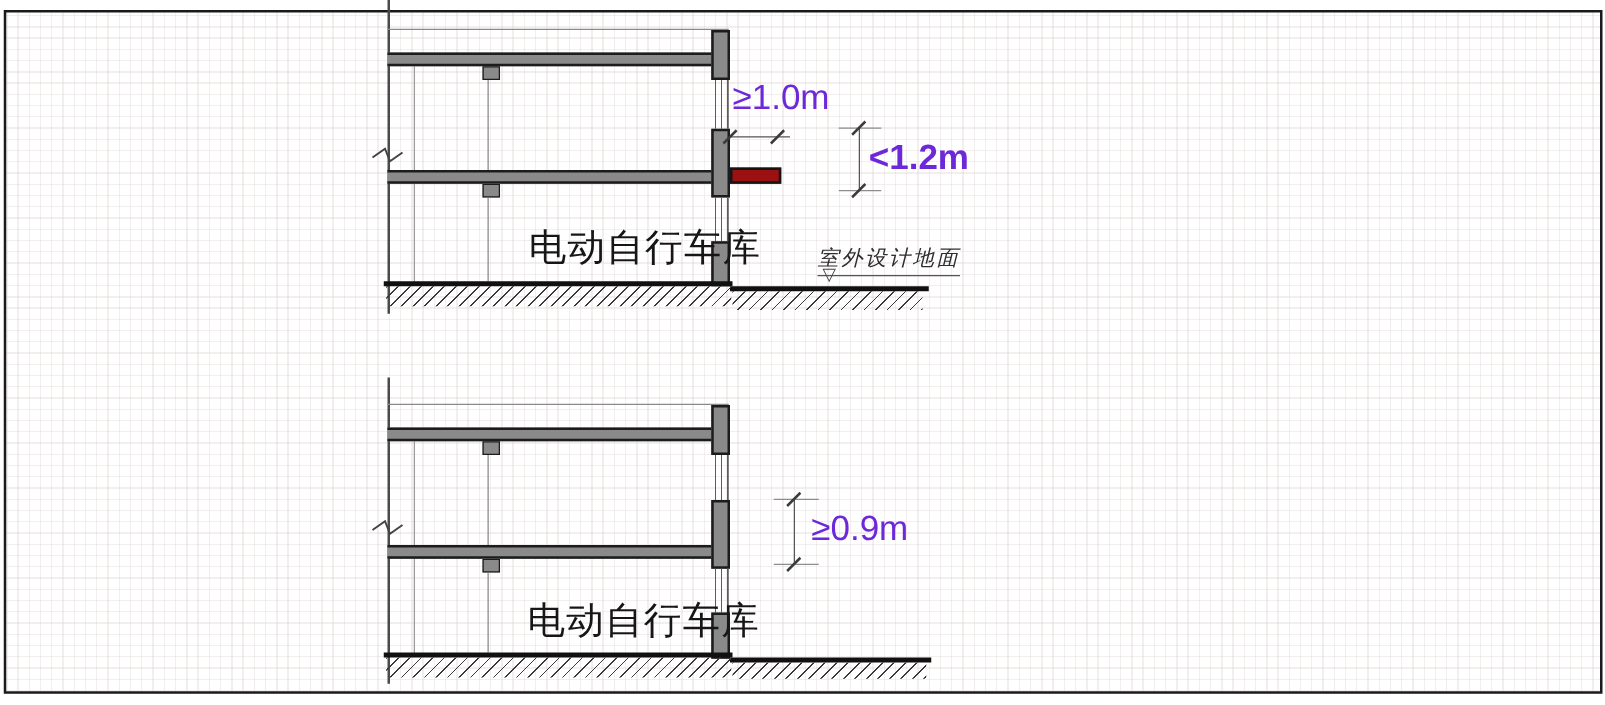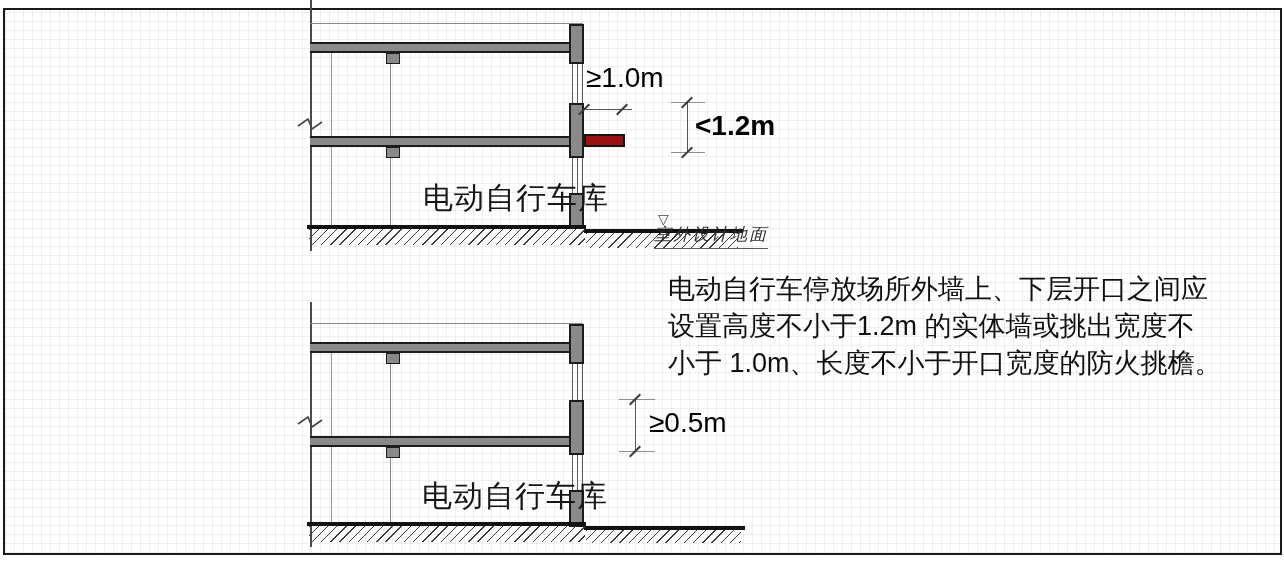--- a/index.html
+++ b/index.html
@@ -20,24 +20,24 @@
         box-sizing:border-box;}
   .window{position:absolute;left:572px;width:11px;
         background:linear-gradient(90deg,#5c5c5c 0 1px,transparent 1px 5px,#5c5c5c 5px 6px,
                    transparent 6px 10px,#5c5c5c 10px 11px,transparent 11px);}
   .groundline{position:absolute;height:4px;background:#111;}
   .hatch{position:absolute;background:repeating-linear-gradient(135deg,#3a3a3a 0 1px,transparent 1px 6.5px);}
   .dim-vline{position:absolute;width:1px;background:#555;}
   .dim-hline{position:absolute;height:1px;background:#555;}
   .dim-ext{position:absolute;height:1px;background:#8d8d8d;}
   .tick{position:absolute;width:2px;height:15px;background:#3b3b3b;transform:rotate(45deg);}
-  .dim-text{position:absolute;font-size:28px;color:#000000;white-space:nowrap;}
+  .dim-text{position:absolute;font-size:28px;color:#6d28d9;white-space:nowrap;}
   .room-label{position:absolute;font-size:30px;color:#161616;letter-spacing:1px;white-space:nowrap;margin-left:28px;}
   .ground-label{position:absolute;font-size:17px;font-family:"Liberation Serif",serif;font-style:italic;
-        color:#2e2e2e;letter-spacing:2px;border-bottom:1px solid #555;padding-bottom:2px;white-space:nowrap;margin-top:28px;}
+        color:#2e2e2e;letter-spacing:2px;border-bottom:1px solid #555;padding-bottom:2px;white-space:nowrap;}
   .gl-marker{position:absolute;font-size:14px;color:#444;}
   .canopy{position:absolute;left:584px;width:37px;height:9px;background:#9b1010;
         border:2px solid #151515;box-sizing:content-box;}
   .note{position:absolute;left:668px;top:271px;font-size:27px;line-height:37px;color:#101010;white-space:nowrap;}
   .break-mark{position:absolute;}
 </style>
 </head>
 <body>
 
 <div id="canvas">
@@ -116,28 +116,23 @@
     <div class="window" style="top:364px;height:36px;"></div>
     <div class="wallseg" style="top:400px;height:55px;"></div>
     <div class="window" style="top:455px;height:35px;"></div>
     <div class="wallseg" style="top:490px;height:37px;"></div>
 
     <div class="dim-ext" style="left:619px;top:399px;width:36px;"></div>
     <div class="dim-ext" style="left:619px;top:451px;width:36px;"></div>
     <div class="dim-vline" style="left:635px;top:399px;height:53px;"></div>
     <div class="tick" style="left:634px;top:392px;"></div>
     <div class="tick" style="left:634px;top:444px;"></div>
-    <div class="dim-text" style="left:649px;top:407px;">≥0.5m</div>
+    <div class="dim-text" style="left:649px;top:407px;">≥0.9m</div>
 
     <div class="room-label" style="left:394px;top:476px;">电动自行车库</div>
 
     <div class="groundline" style="left:307px;top:522px;width:279px;"></div>
     <div class="groundline" style="left:584px;top:526px;width:161px;"></div>
     <div class="hatch" style="left:309px;top:526px;width:276px;height:16px;"></div>
     <div class="hatch" style="left:586px;top:530px;width:155px;height:13px;"></div>
   </div>
 
-  <div class="note">
-    <div>电动自行车停放场所外墙上、下层开口之间应</div>
-    <div>设置高度不小于1.2m 的实体墙或挑出宽度不</div>
-    <div>小于 1.0m、长度不小于开口宽度的防火挑檐。</div>
-  </div>
 </div>
 
 </body></html>

